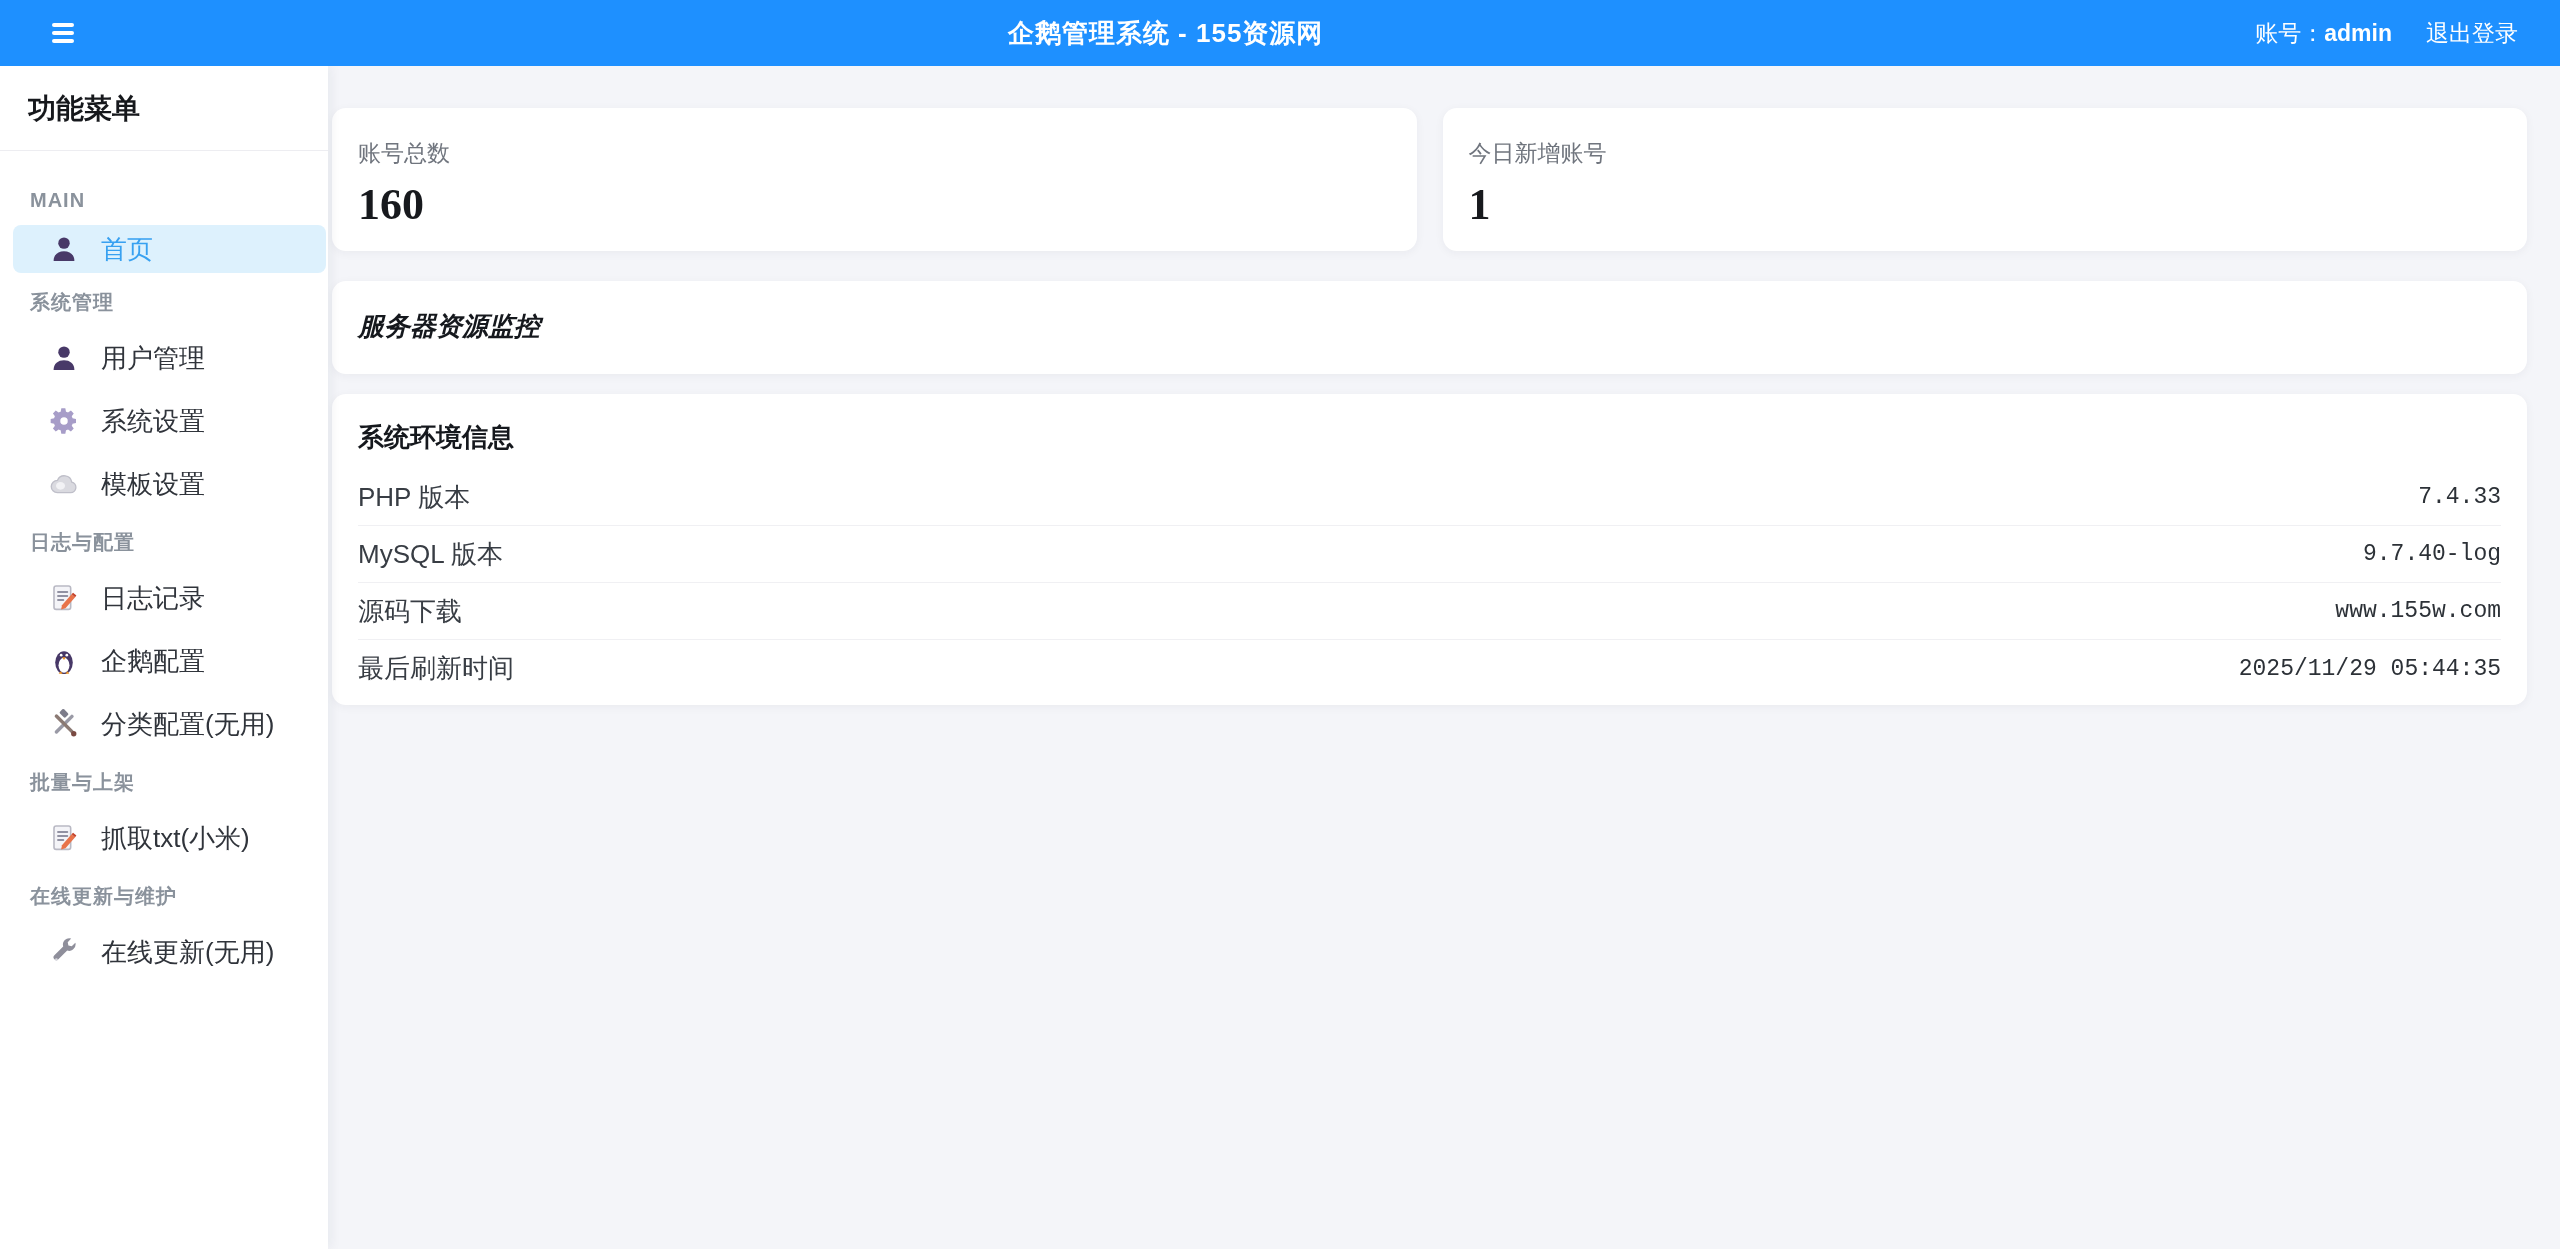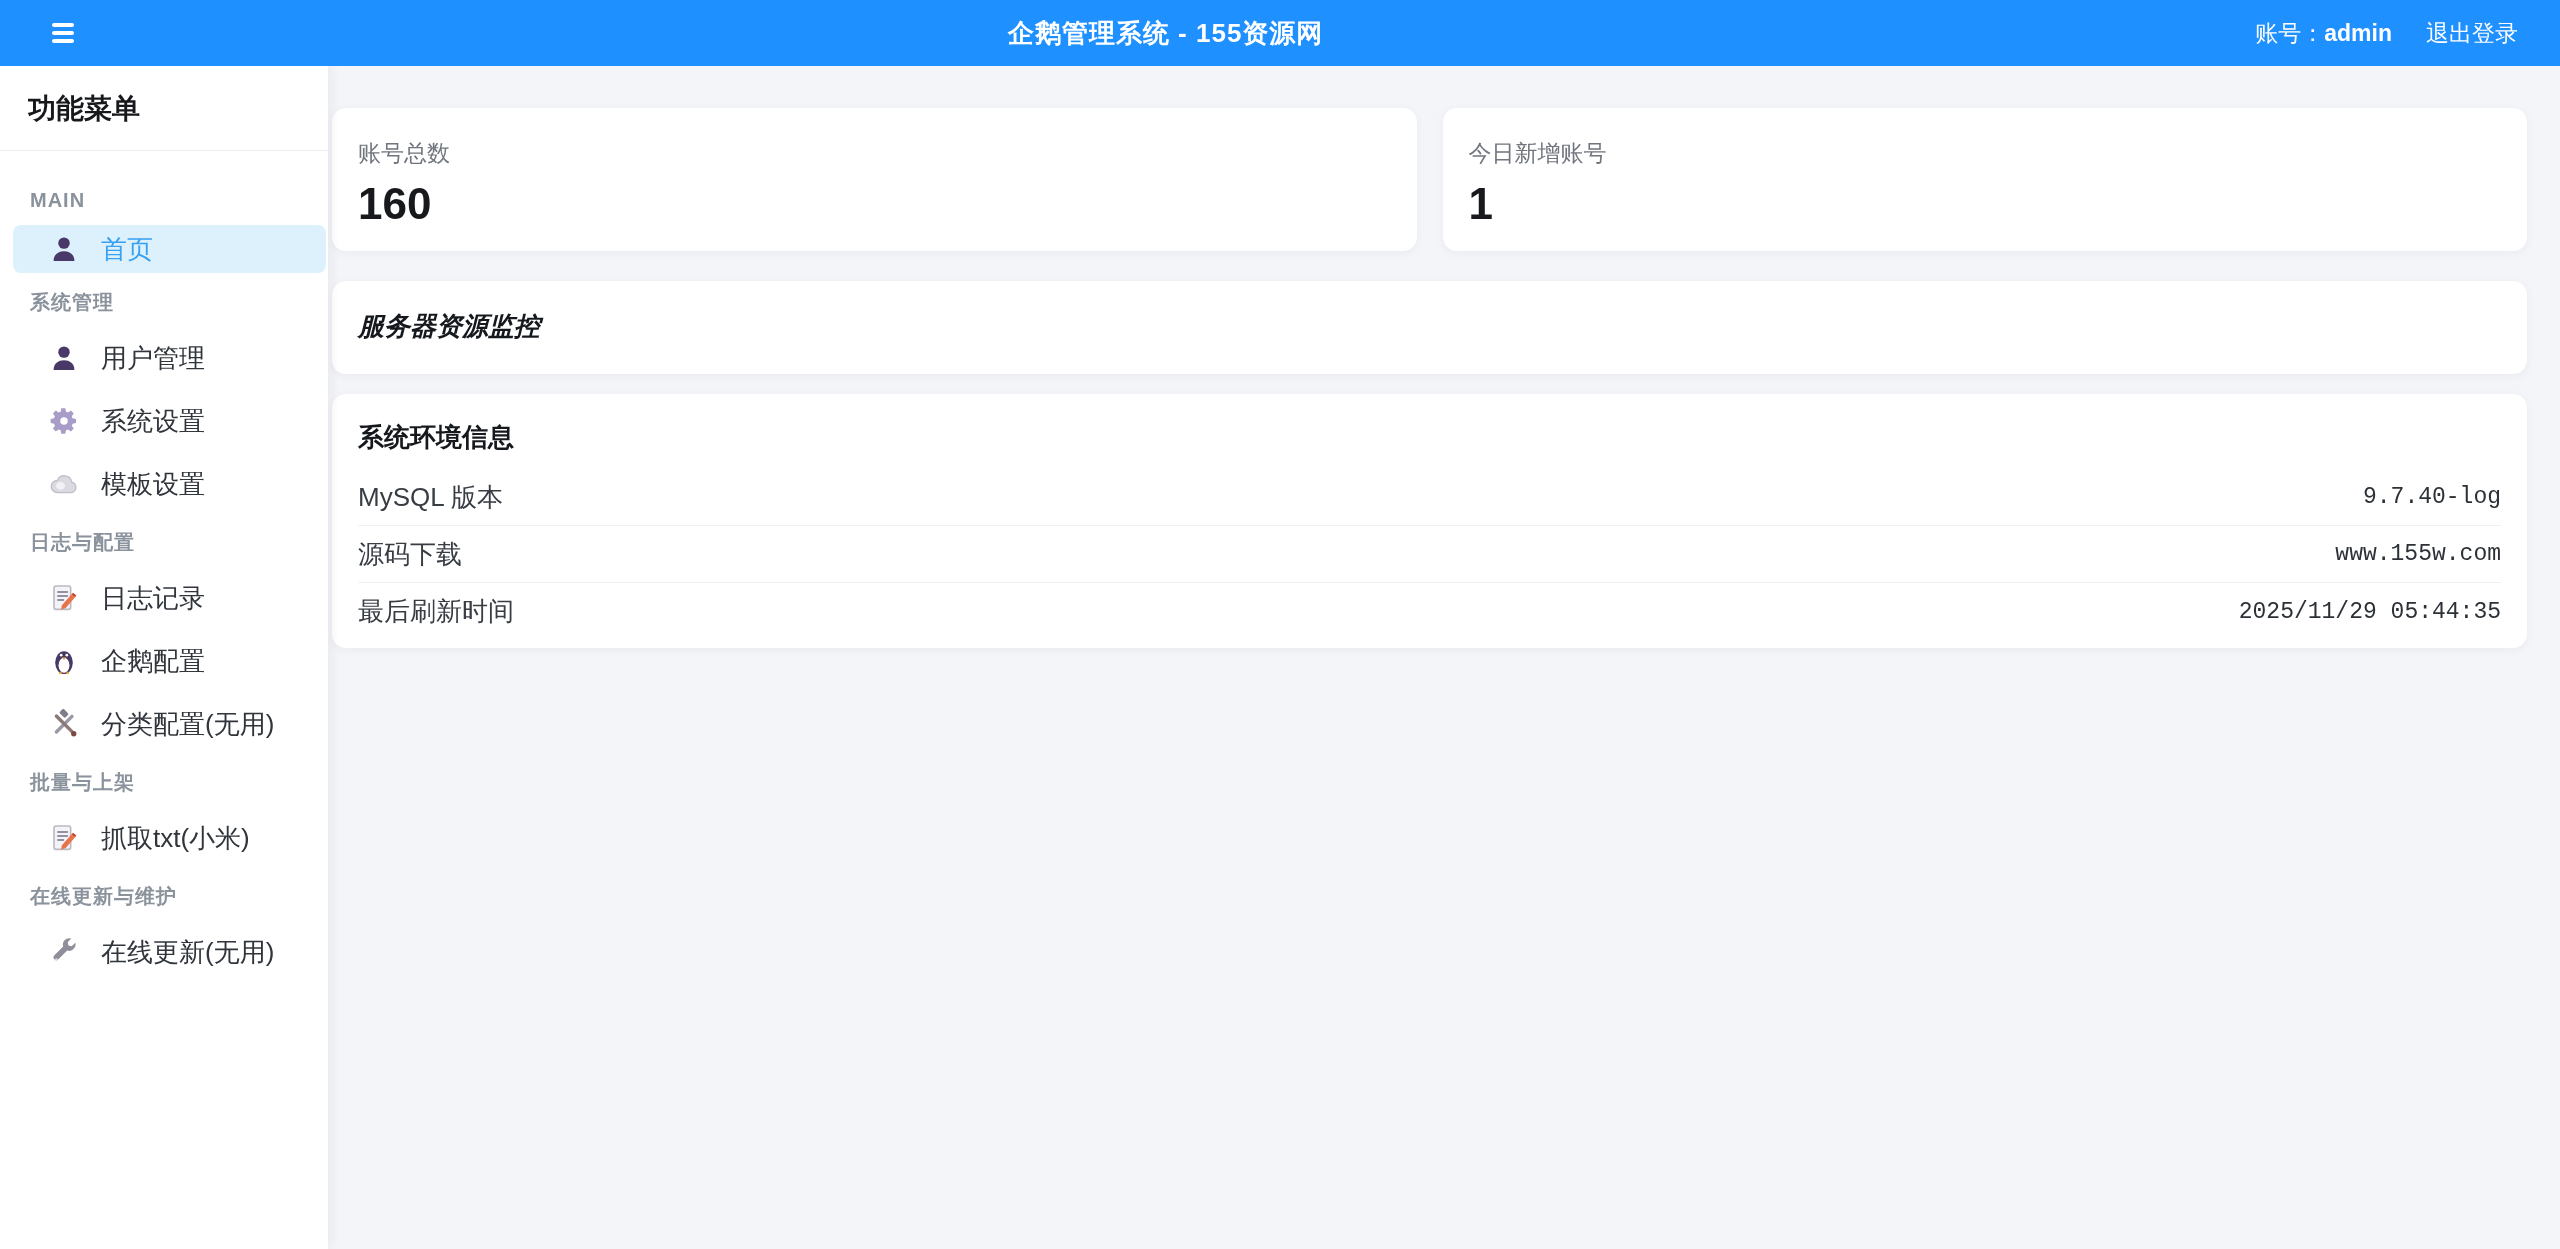--- a/index.html
+++ b/index.html
@@ -50,21 +50,21 @@
   
   .main {
     position: absolute; top: 66px; left: 328px; right: 0; bottom: 0;
     padding: 42px 33px 0 4px;
   }
   .card {
     background: #fff; border-radius: 14px;
     box-shadow: 0 2px 10px rgba(31,45,61,0.05);
   }
   .stat-row { display: flex; gap: 26px; }
-  .stat-card { flex: 1; height: 143px; padding: 30px 0 0 26px; }
+  .stat-card { flex: 1; height: 143px; padding: 30px 0 0 26px; font-family: Liberation Serif, serif; }
   .stat-label { font-size: 23px; color: #70757e; }
   .stat-value { margin-top: 10px; font-size: 44px; font-weight: 700; color: #17191d; }
 
   .monitor-card { margin-top: 30px; padding: 28px 26px 30px 26px; font-style: italic; }
   .card-title { font-size: 26px; font-weight: 700; color: #15181d; }
   .tiles { display: flex; gap: 24px; margin-top: 30px; }
   .tile {
     flex: 1; height: 124px; background: #f5f6f8; border-radius: 10px;
     display: flex; flex-direction: column; align-items: center; justify-content: center;
   }
@@ -233,20 +233,24 @@
   </div>
 
   <div class="card monitor-card">
     <div class="card-title">服务器资源监控</div>
   </div>
 
   <div class="card env-card">
     <div class="card-title">系统环境信息</div>
     <div class="env-rows">
       <div class="env-row">
+        <span class="env-label">PHP 版本</span>
+        <span class="env-value">7.4.33</span>
+      </div>
+      <div class="env-row">
         <span class="env-label">MySQL 版本</span>
         <span class="env-value">9.7.40-log</span>
       </div>
       <div class="env-row">
         <span class="env-label">源码下载</span>
         <span class="env-value">www.155w.com</span>
       </div>
       <div class="env-row">
         <span class="env-label">最后刷新时间</span>
         <span class="env-value">2025/11/29 05:44:35</span>

